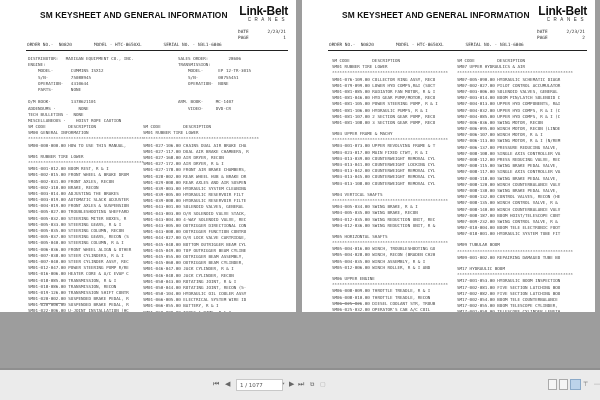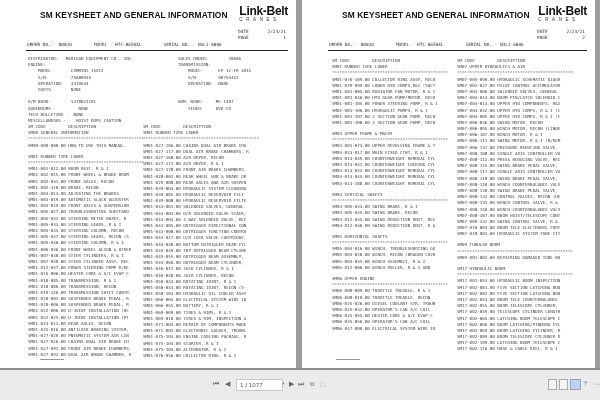--- a/index.html
+++ b/index.html
@@ -3,30 +3,30 @@
 <meta charset="utf-8">
 <style>
   html, body { margin:0; padding:0; }
   body {
     width:600px; height:400px; overflow:hidden; position:relative;
     background:#a9a9a9;
     font-family:"DejaVu Sans Mono", monospace;
   }
   .viewer { position:absolute; left:0; top:0; width:600px; height:368px; background:#9d9d9d; }
   .page {
-    position:absolute; top:0; height:368px; background:#fff; overflow:hidden;
+    position:absolute; top:0; height:312px; background:#fff; overflow:hidden;
   }
   .page.left { left:0; width:296px; }
   .page.right { left:302px; width:293px; }
   .hdr-title {
     position:absolute; top:10px; left:40px;
     font-family:"Liberation Sans", sans-serif; font-weight:bold; font-size:8.4px; color:#111;
     letter-spacing:0.1px;
   }
-  .logo { position:absolute; top:5px; right:8px; text-align:left;margin-left:12px; }
+  .logo { position:absolute; top:5px; right:8px; text-align:right;margin-left:12px; }
   .logo .brand {
     font-family:"Liberation Sans", sans-serif; font-weight:900; font-size:12px; color:#111;
     letter-spacing:-0.3px; line-height:12px;
   }
   .logo .sub {
     font-family:"Liberation Sans", sans-serif; font-size:4.5px; color:#333;
     letter-spacing:3.6px; line-height:6px;
   }
   .datebox { position:absolute; top:29px; right:10px; font-size:4.4px; color:#333; line-height:6px; }
   .datebox .row { display:flex; gap:10px; justify-content:space-between; width:48px; }

